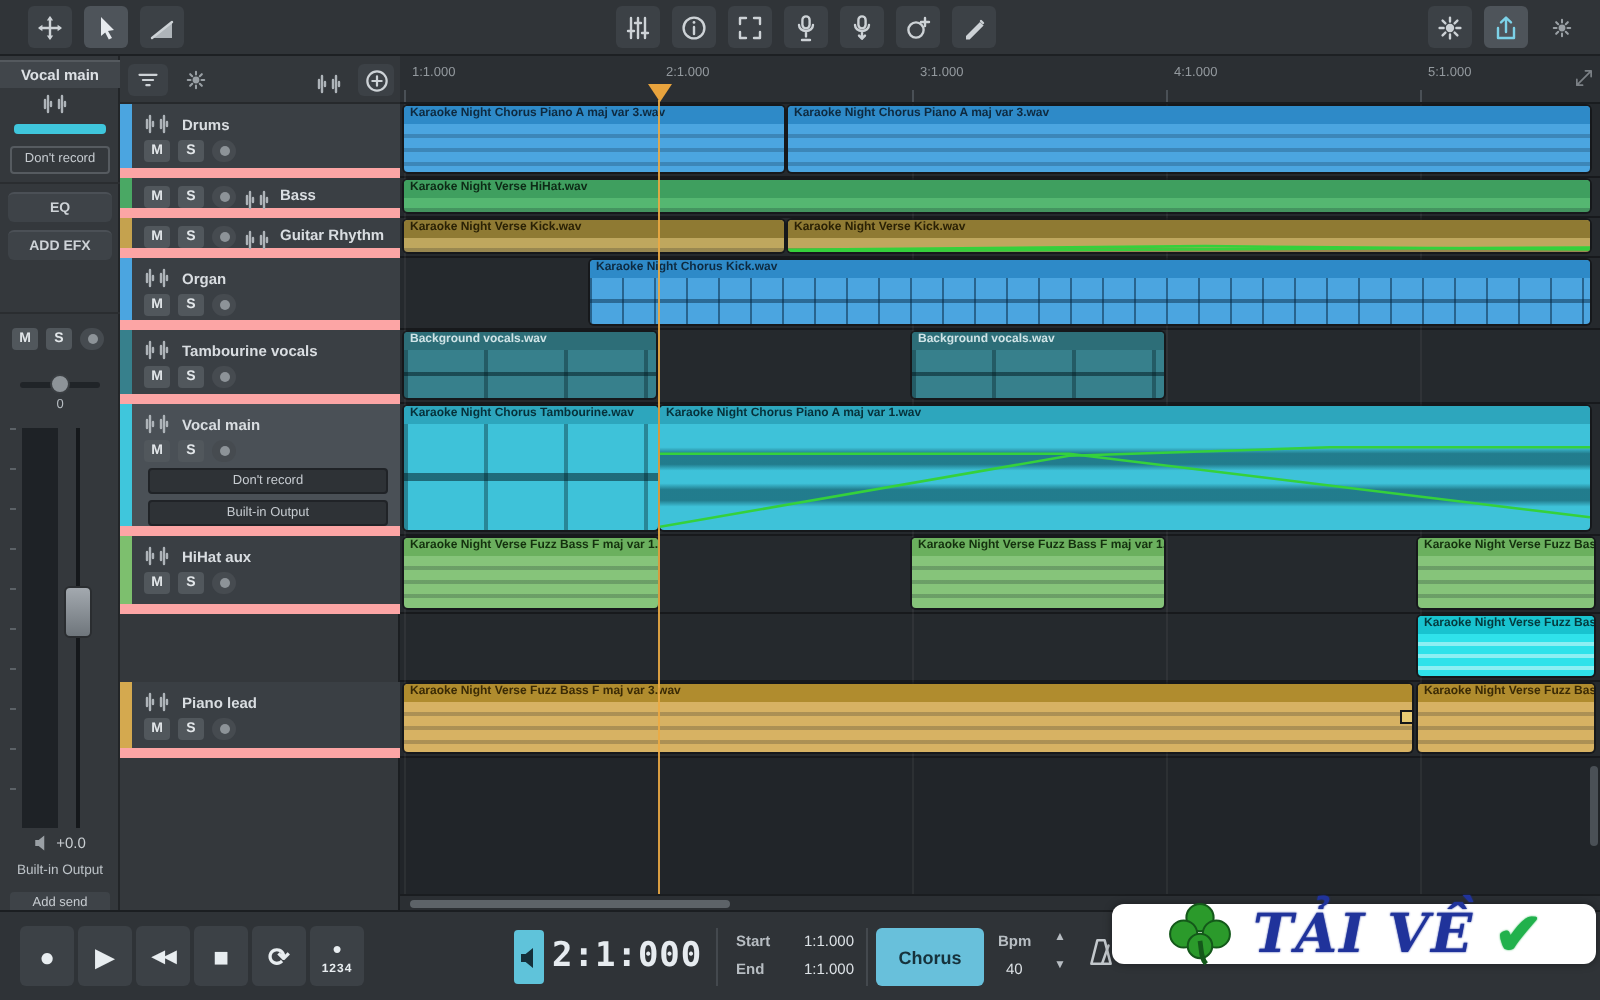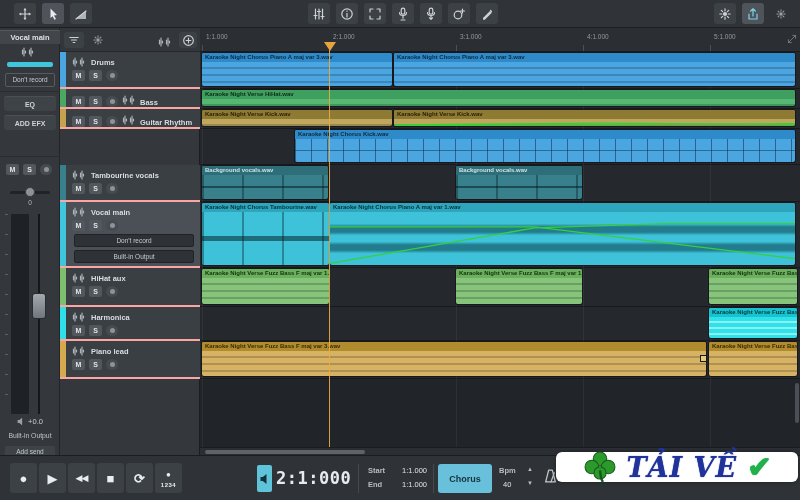--- a/index.html
+++ b/index.html
@@ -32,26 +32,26 @@
   .rail{position:absolute;left:38px;top:186px;width:2px;height:200px;background:#15181b}
   .fader{position:absolute;left:32px;top:265px;width:14px;height:26px;border-radius:3px;background:linear-gradient(180deg,#a3a9af,#6f767c);border:1px solid #2a2d30;box-sizing:border-box;cursor:pointer}
   .gain{position:absolute;left:0;top:389px;width:60px;display:flex;align-items:center;justify-content:center;gap:3px;font-size:7.5px;color:#c9ced2}
   .outlbl{position:absolute;left:0;top:404px;width:60px;text-align:center;font-size:6.8px;color:#bdc3c8}
   .addsend{position:absolute;left:5px;top:418px;width:50px;height:12px;background:#3e4348;border-radius:2px;font-size:6.5px;line-height:12px;text-align:center;color:#c6cbd0;cursor:pointer}
   
   .tracklist{position:absolute;left:60px;top:28px;width:140px;height:427px;background:#34383c;border-right:1px solid #1b1e21;box-sizing:border-box}
   .tl-head{position:absolute;left:0;top:0;width:140px;height:24px;background:#33373b;border-bottom:1px solid #26292c;box-sizing:border-box}
   .tl-btn{position:absolute;top:4px;width:20px;height:16px;background:#3c4146;border-radius:3px;display:flex;align-items:center;justify-content:center;cursor:pointer}
   .trows{position:absolute;left:0;top:24px;width:140px;height:403px;overflow:hidden}
-  .trow{position:absolute;left:0;width:140px;background:#3a3f44;border-bottom:2px solid #fca5a5;box-sizing:border-box;cursor:pointer}
+  .trow{position:absolute;left:0;width:140px;background:#3a3f44;border-bottom:5px solid #fca5a5;box-sizing:border-box;cursor:pointer}
   .trow.sel{background:#4a5056}
   .strip{position:absolute;left:0;top:0;bottom:0;width:6px}
   .r1{display:flex;align-items:center;gap:5px;margin:4px 0 2px 12px;height:12px}
   .tname{font-size:7.5px;font-weight:bold;color:#d9dde1;white-space:nowrap}
-  .msrow{display:flex;gap:4px;margin-left:12px;align-items:flex-end}
+  .msrow{display:flex;gap:4px;margin-left:12px;align-items:flex-start}
   .xbar{width:118px;height:11px;margin:3px 0 0 14px;background:#2e3236;border:1px solid #202327;border-radius:2px;color:#c6cbd0;font-size:6.5px;display:flex;align-items:center;justify-content:center;cursor:pointer}
   
   .arrange{position:absolute;left:200px;top:28px;width:600px;height:427px;background:#212529}
   .ruler{position:absolute;left:0;top:0;width:600px;height:24px;background:#2b2f33;border-bottom:1px solid #191c1f;box-sizing:border-box;cursor:pointer}
   .rt{position:absolute;top:5px;font-size:6.5px;color:#93999e;white-space:nowrap}
   .rtl{position:absolute;bottom:0;width:1px;height:6px;background:#4a5056}
   .abody{position:absolute;left:0;top:24px;width:600px;height:395px;overflow:hidden}
   .arow{position:absolute;left:0;width:600px;background:#25292d;border-bottom:1px solid #17191c;box-sizing:border-box}
   .gl{position:absolute;top:0;bottom:0;width:1px;background:rgba(255,255,255,.05)}
   .clip{position:absolute;border-radius:2px;overflow:hidden;box-shadow:0 0 0 1px rgba(0,0,0,.4);cursor:pointer}
@@ -316,20 +316,38 @@
             <i></i>
           </div>
           <span class="icon">
             <svg xmlns="http://www.w3.org/2000/svg" width="14" height="14" viewBox="0 0 14 14" fill="none" stroke="#cdd2d6" stroke-width="1.2" stroke-linecap="round" stroke-linejoin="round">
               <path d="M1.5 5v4M3 3v8M4.5 6v2M8.5 5v4M10 3v8M11.5 6v2" stroke="#aeb4b9"></path>
             </svg>
           </span>
           <span class="tname">Guitar Rhythm</span>
         </div>
       </div>
+      <div class="trow" style="top: 77px; height: 36px;">
+        <div class="strip" style="background: rgb(75, 165, 224);"></div>
+        <div class="r1">
+          <span class="icon">
+            <svg xmlns="http://www.w3.org/2000/svg" width="14" height="14" viewBox="0 0 14 14" fill="none" stroke="#cdd2d6" stroke-width="1.2" stroke-linecap="round" stroke-linejoin="round">
+              <path d="M1.5 5v4M3 3v8M4.5 6v2M8.5 5v4M10 3v8M11.5 6v2" stroke="#aeb4b9"></path>
+            </svg>
+          </span>
+          <span class="tname">Organ</span>
+        </div>
+        <div class="msrow">
+          <div class="sq">M</div>
+          <div class="sq">S</div>
+          <div class="rec">
+            <i></i>
+          </div>
+        </div>
+      </div>
       <div class="trow" style="top: 113px; height: 37px;">
         <div class="strip" style="background: rgb(55, 128, 140);"></div>
         <div class="r1">
           <span class="icon">
             <svg xmlns="http://www.w3.org/2000/svg" width="14" height="14" viewBox="0 0 14 14" fill="none" stroke="#cdd2d6" stroke-width="1.2" stroke-linecap="round" stroke-linejoin="round">
               <path d="M1.5 5v4M3 3v8M4.5 6v2M8.5 5v4M10 3v8M11.5 6v2" stroke="#aeb4b9"></path>
             </svg>
           </span>
           <span class="tname">Tambourine vocals</span>
         </div>
@@ -363,38 +381,20 @@
       </div>
       <div class="trow" style="top: 216px; height: 39px;">
         <div class="strip" style="background: rgb(125, 191, 110);"></div>
         <div class="r1">
           <span class="icon">
             <svg xmlns="http://www.w3.org/2000/svg" width="14" height="14" viewBox="0 0 14 14" fill="none" stroke="#cdd2d6" stroke-width="1.2" stroke-linecap="round" stroke-linejoin="round">
               <path d="M1.5 5v4M3 3v8M4.5 6v2M8.5 5v4M10 3v8M11.5 6v2" stroke="#aeb4b9"></path>
             </svg>
           </span>
           <span class="tname">HiHat aux</span>
-        </div>
-        <div class="msrow">
-          <div class="sq">M</div>
-          <div class="sq">S</div>
-          <div class="rec">
-            <i></i>
-          </div>
-        </div>
-      </div>
-      <div class="trow" style="top: 255px; height: 34px;">
-        <div class="strip" style="background: rgb(46, 224, 232);"></div>
-        <div class="r1">
-          <span class="icon">
-            <svg xmlns="http://www.w3.org/2000/svg" width="14" height="14" viewBox="0 0 14 14" fill="none" stroke="#cdd2d6" stroke-width="1.2" stroke-linecap="round" stroke-linejoin="round">
-              <path d="M1.5 5v4M3 3v8M4.5 6v2M8.5 5v4M10 3v8M11.5 6v2" stroke="#aeb4b9"></path>
-            </svg>
-          </span>
-          <span class="tname">Harmonica</span>
         </div>
         <div class="msrow">
           <div class="sq">M</div>
           <div class="sq">S</div>
           <div class="rec">
             <i></i>
           </div>
         </div>
       </div>
       <div class="trow" style="top: 289px; height: 38px;">

